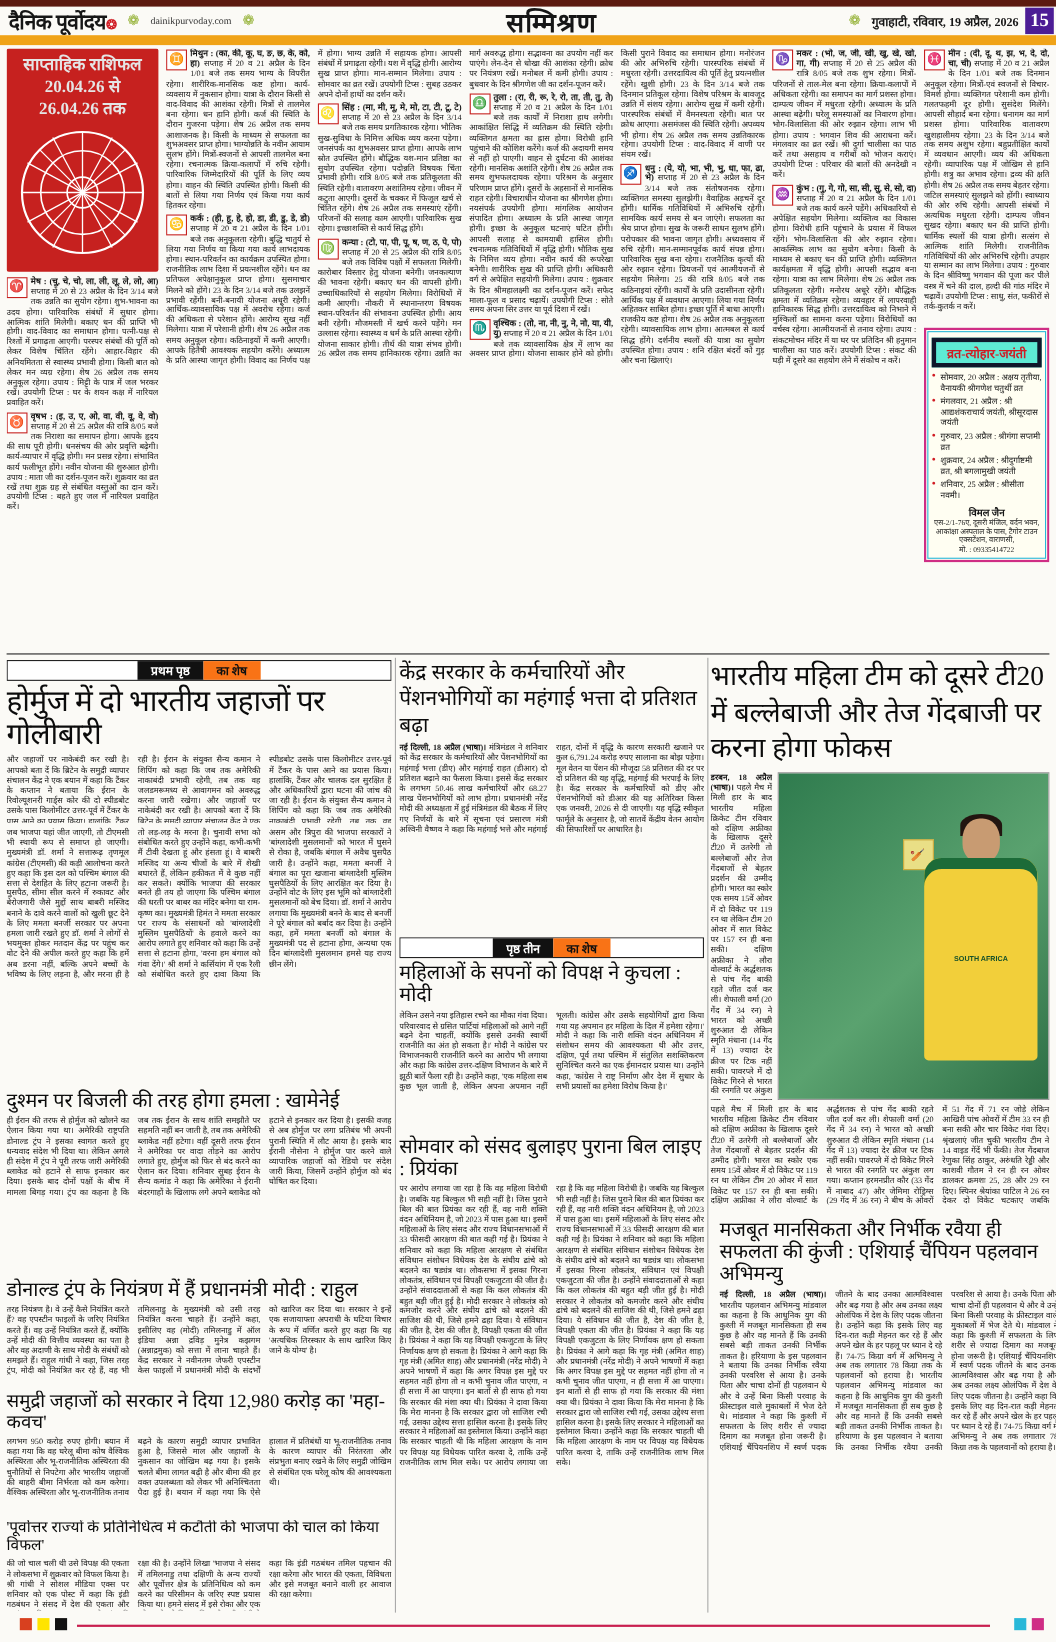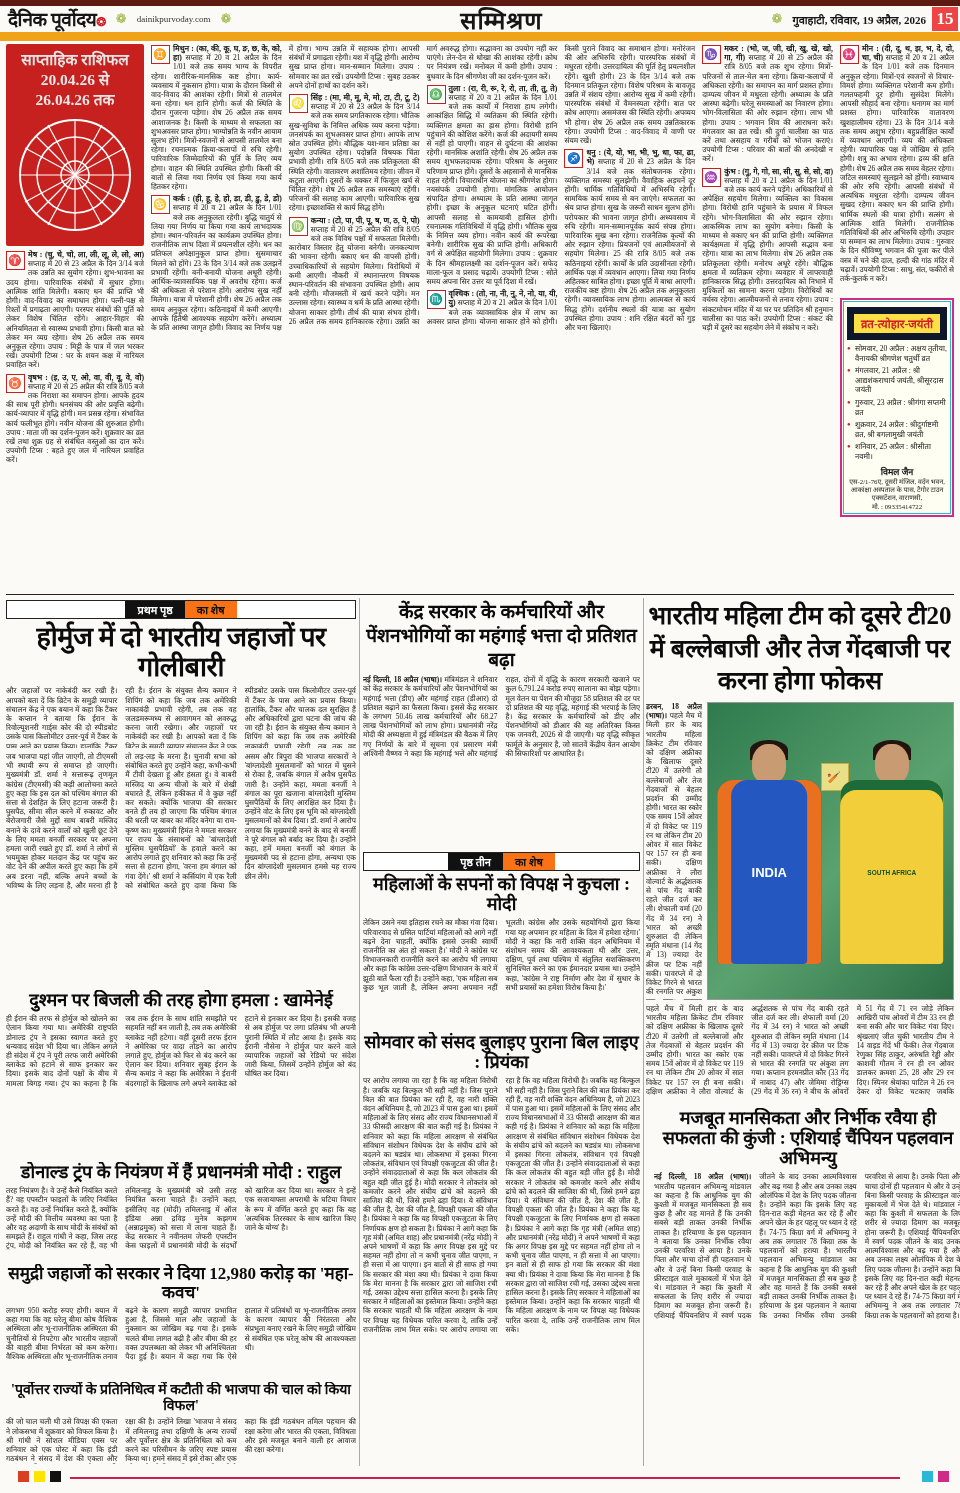--- a/index.html
+++ b/index.html
@@ -7,57 +7,57 @@
         font-family:"Liberation Serif",serif;color:#161616;}
   
   .topbar{position:absolute;top:0;left:0;width:960px;height:6px;background:#5c1a10;}
   .masthead{position:absolute;top:6px;left:0;width:960px;height:26px;display:flex;align-items:center;}
   .logo{font-weight:bold;font-size:19px;letter-spacing:-.5px;margin-left:8px;white-space:nowrap;}
   .logo-dot{color:#d01c24;font-size:12px;}
   .plant{color:#8fae2c;font-size:13px;margin:0 10px;}
   .website{font-size:9px;color:#333;}
   .ptitle{flex:0 0 auto;margin:0 auto;font-size:24px;font-weight:bold;letter-spacing:1px;}
   .dateline-top{font-size:11px;font-weight:bold;white-space:nowrap;margin-right:6px;}
-  .pagenum{width:26px;height:24px;background:#ef4444;color:#fff;font-weight:bold;font-size:17px;
+  .pagenum{width:26px;height:24px;background:#4c1d95;color:#fff;font-weight:bold;font-size:17px;
            display:flex;align-items:center;justify-content:center;margin-right:2px;}
   .orangebar{position:absolute;top:32px;left:0;width:960px;height:9px;background:#f0a318;}
   
   .horo{position:absolute;top:44px;left:6px;width:948px;height:546px;display:flex;gap:7px;overflow:hidden;}
   .h-left{width:138px;flex:none;}
   .h-mid{flex:1;column-count:5;column-gap:7px;overflow:hidden;height:546px;}
   .h-right{width:114px;flex:none;display:flex;flex-direction:column;}
   .redbox{background:#c6211f;color:#e5e5e5;text-align:center;padding:6px 4px 8px;border-radius:2px;}
   .redbox .t{font-weight:bold;font-size:15.5px;line-height:20px;}
   .wheel{margin-top:6px;}
   .htext{font-size:7.4px;line-height:9.2px;text-align:justify;overflow:hidden;}
   .h-left .htext{height:278px;margin-top:4px;}
   .h-right .toptext{height:248px;}
   .sign{margin-bottom:3px;}
   .sign .icon{float:left;width:17px;height:17px;border:1px solid #c6211f;color:#c6211f;
               font-size:11px;line-height:16px;text-align:center;margin:1px 3px 0 0;background:#fff;}
   .sign b{font-size:7.8px;}
   
   .festbox{margin-top:6px;border:2px solid #cf2d85;outline:1px solid #29b8d8;outline-offset:-4px;
            padding:7px 5px 4px;background:#fffef2;}
-  .festtitle{color:#d01c24;font-weight:bold;font-size:11.5px;text-align:center;background:#fde047;
-             border:7px solid #0f172a;padding:2px 0;margin-bottom:4px;}
+  .festtitle{color:#d01c24;font-weight:bold;font-size:11.5px;text-align:center;background:#5eead4;
+             border:4px solid #0f172a;padding:2px 0;margin-bottom:4px;}
   .festlist{margin:0;padding:0;list-style:none;font-size:7.6px;line-height:9.6px;}
   .festlist li{margin-bottom:3px;padding-left:8px;position:relative;text-align:left;}
   .festlist li:before{content:"●";color:#d01c24;position:absolute;left:0;font-size:6px;}
   .festauthor{font-weight:bold;text-align:center;font-size:9px;margin-top:2px;}
   .festaddr{font-size:6.8px;line-height:8.4px;text-align:center;color:#222;}
   
   .divline{position:absolute;top:594px;left:6px;width:948px;height:0;border-top:1px solid #222;}
   .vrule{position:absolute;top:598px;width:0;height:868px;border-left:1px solid #aaa;}
   .art{position:absolute;overflow:hidden;}
   .tabsbar{border:1px solid #222;height:17px;display:flex;align-items:center;justify-content:center;
            gap:0;margin-bottom:3px;background:#fff;}
   .tab-black{background:#111;color:#fff;font-weight:bold;font-size:11px;padding:1px 12px;}
   .tab-gray{background:#f97316;color:#111;font-weight:bold;font-size:11px;padding:1px 12px;}
-  .hl{font-weight:bold;text-align:center;color:#0b0b0b;margin:0 0 4px;line-height:1.12;}
+  .hl{font-weight:normal;text-align:left;color:#0b0b0b;margin:0 0 4px;line-height:1.12;}
   .hl-hormuz{font-size:27px;letter-spacing:-.5px;}
   .hl-18{font-size:18px;}
   .hl-17{font-size:17px;}
   .hl-14{font-size:14px;}
   .hl-19{font-size:19px;line-height:1.25;}
   .hl-21{font-size:25px;line-height:1.3;}
   .body{font-size:7.4px;line-height:9.2px;text-align:justify;column-gap:8px;overflow:hidden;}
   .cols2{column-count:2;}
   .cols3{column-count:3;}
   .dl{font-weight:bold;}
@@ -307,25 +307,20 @@
     <h2 class="hl hl-21">भारतीय महिला टीम को दूसरे टी20 में बल्लेबाजी और तेज गेंदबाजी पर करना होगा फोकस</h2>
   </article>
 
   <div class="sprow">
     <div class="sidecol">
       <span class="dl">डरबन, 18 अप्रैल (भाषा)।</span>
       <span>पहले मैच में मिली हार के बाद भारतीय महिला क्रिकेट टीम रविवार को दक्षिण अफ्रीका के खिलाफ दूसरे टी20 में उतरेगी तो बल्लेबाजों और तेज गेंदबाजों से बेहतर प्रदर्शन की उम्मीद होगी। भारत का स्कोर एक समय 15वें ओवर में दो विकेट पर 119 रन था लेकिन टीम 20 ओवर में सात विकेट पर 157 रन ही बना सकी। दक्षिण अफ्रीका ने लौरा वोल्वार्ट के अर्द्धशतक से पांच गेंद बाकी रहते जीत दर्ज कर ली। शेफाली वर्मा (20 गेंद में 34 रन) ने भारत को अच्छी शुरुआत दी लेकिन स्मृति मंधाना (14 गेंद में 13) ज्यादा देर क्रीज पर टिक नहीं सकी। पावरप्ले में दो विकेट गिरने से भारत की रनगति पर अंकुश लग गया। कप्तान हरमनप्रीत कौर (33 गेंद में नाबाद 47) और जेमिमा रोड्रिग्स (29 गेंद में 36 रन) ने बीच के ओवरों में 51 गेंद में 71 रन जोड़े लेकिन आखिरी पांच ओवरों में टीम 33 रन ही बना सकी और चार विकेट गंवा दिए। श्रृंखलाएं जीत चुकी भारतीय टीम ने 14 वाइड गेंदें भी फेंकी। तेज गेंदबाज रेणुका सिंह ठाकुर, अरुंधति रेड्डी और काशवी गौतम ने रन ही रन ओवर डालकर क्रमशः 25, 28 और 29 रन दिए। स्पिनर श्रेयांका पाटिल ने 26 रन देकर दो विकेट चटकाए जबकि श्रीचरणी ने 26 रन देकर एक विकेट लिया। भारत की फील्डिंग भी लचर रही। दक्षिण अफ्रीका ने हर विभाग में अनुशासित प्रदर्शन किया। वोल्वार्ट, क्लो ट्रायोन और एनेरी डर्कसेन ने बल्लेबाजी में कमाल किया और गेंदबाजों ने भारत को बड़ा स्कोर बनाने नहीं दिया। तेज गेंदबाज अयाबोंगा खाका ने 16 रन देकर तीन विकेट चटकाए। टीमें - भारत : हरमनप्रीत कौर (कप्तान), स्मृति मंधाना, शेफाली वर्मा, जेमिमा रोड्रिग्स, ऋचा घोष, दीप्ति शर्मा, राधा यादव, श्रेयांका पाटिल, रेणुका सिंह, अरुंधति रेड्डी। दक्षिण अफ्रीका : लौरा वोल्वार्ट (कप्तान), तजमिन ब्रिट्स, एनेके बॉश, सुने लूस, क्लो ट्रायोन, नादिन डि क्लार्क, एनेरी डर्कसेन, सिनालो जाफ्ता, नोंकुलुलेको म्लाबा, तुमी सेखुखुने। मैच का समय : शाम 5.30 से।</span>
     </div>
     <figure class="photo" style="margin:0;">
       <div class="logo-sq">🏏</div>
-      <div class="player p-left">
-        <div class="hair"></div>
-        <div class="head"></div>
-        <div class="jersey j-india">INDIA</div>
-      </div>
       <div class="player p-right">
         <div class="hair"></div>
         <div class="head"></div>
         <div class="jersey j-sa">SOUTH AFRICA</div>
       </div>
     </figure>
   </div>
 
   <article class="art" style="left:646px;top:1004px;width:308px;height:100px;">
     <div class="body cols3" style="height:98px;"><span>पहले मैच में मिली हार के बाद भारतीय महिला क्रिकेट टीम रविवार को दक्षिण अफ्रीका के खिलाफ दूसरे टी20 में उतरेगी तो बल्लेबाजों और तेज गेंदबाजों से बेहतर प्रदर्शन की उम्मीद होगी। भारत का स्कोर एक समय 15वें ओवर में दो विकेट पर 119 रन था लेकिन टीम 20 ओवर में सात विकेट पर 157 रन ही बना सकी। दक्षिण अफ्रीका ने लौरा वोल्वार्ट के अर्द्धशतक से पांच गेंद बाकी रहते जीत दर्ज कर ली। शेफाली वर्मा (20 गेंद में 34 रन) ने भारत को अच्छी शुरुआत दी लेकिन स्मृति मंधाना (14 गेंद में 13) ज्यादा देर क्रीज पर टिक नहीं सकी। पावरप्ले में दो विकेट गिरने से भारत की रनगति पर अंकुश लग गया। कप्तान हरमनप्रीत कौर (33 गेंद में नाबाद 47) और जेमिमा रोड्रिग्स (29 गेंद में 36 रन) ने बीच के ओवरों में 51 गेंद में 71 रन जोड़े लेकिन आखिरी पांच ओवरों में टीम 33 रन ही बना सकी और चार विकेट गंवा दिए। श्रृंखलाएं जीत चुकी भारतीय टीम ने 14 वाइड गेंदें भी फेंकी। तेज गेंदबाज रेणुका सिंह ठाकुर, अरुंधति रेड्डी और काशवी गौतम ने रन ही रन ओवर डालकर क्रमशः 25, 28 और 29 रन दिए। स्पिनर श्रेयांका पाटिल ने 26 रन देकर दो विकेट चटकाए जबकि श्रीचरणी ने 26 रन देकर एक विकेट लिया। भारत की फील्डिंग भी लचर रही। दक्षिण अफ्रीका ने हर विभाग में अनुशासित प्रदर्शन किया। वोल्वार्ट, क्लो ट्रायोन और एनेरी डर्कसेन ने बल्लेबाजी में कमाल किया और गेंदबाजों ने भारत को बड़ा स्कोर बनाने नहीं दिया। तेज गेंदबाज अयाबोंगा खाका ने 16 रन देकर तीन विकेट चटकाए। टीमें - भारत : हरमनप्रीत कौर (कप्तान), स्मृति मंधाना, शेफाली वर्मा, जेमिमा रोड्रिग्स, ऋचा घोष, दीप्ति शर्मा, राधा यादव, श्रेयांका पाटिल, रेणुका सिंह, अरुंधति रेड्डी। दक्षिण अफ्रीका : लौरा वोल्वार्ट (कप्तान), तजमिन ब्रिट्स, एनेके बॉश, सुने लूस, क्लो ट्रायोन, नादिन डि क्लार्क, एनेरी डर्कसेन, सिनालो जाफ्ता, नोंकुलुलेको म्लाबा, तुमी सेखुखुने। मैच का समय : शाम 5.30 से।</span></div>

